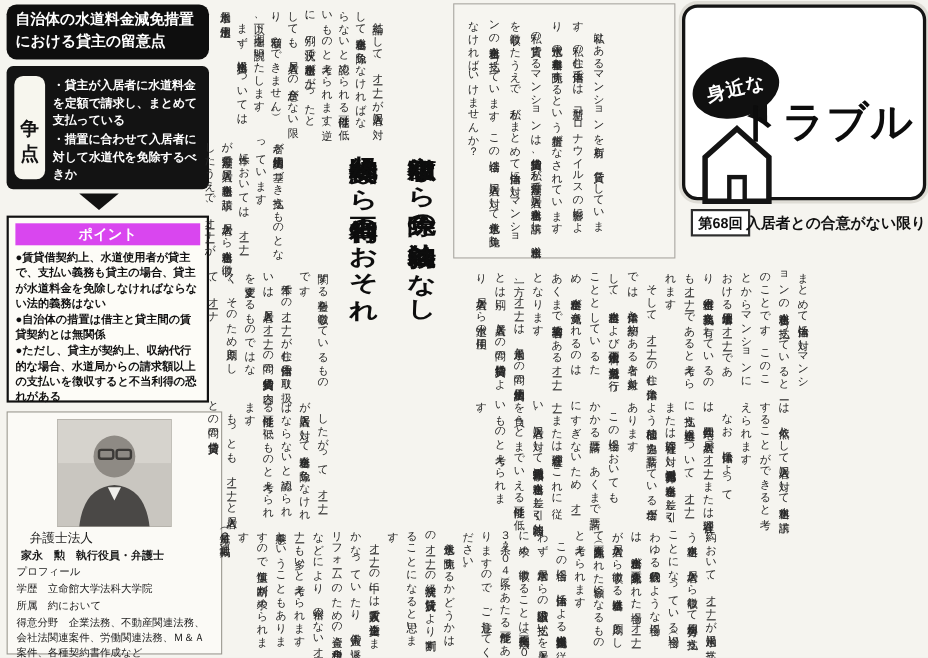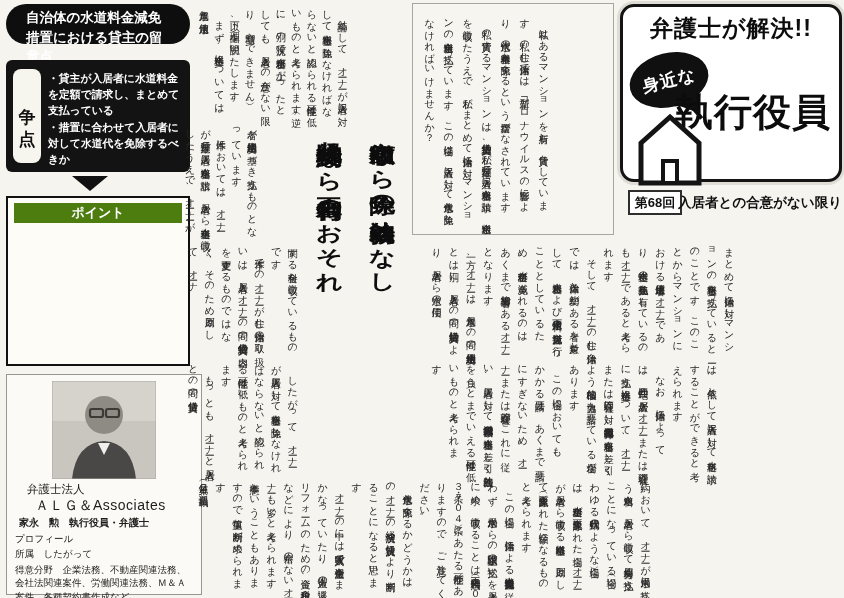--- a/index.html
+++ b/index.html
@@ -6,33 +6,33 @@
   body{width:844px;height:598px;background:#e9e7e2;font-family:"Liberation Sans",sans-serif;}
   #page{position:relative;width:844px;height:598px;background:#f5f4ef;overflow:hidden;color:#1c1c1c;}
   .abs{position:absolute;box-sizing:border-box;}
 
   
   .vt{writing-mode:vertical-rl;text-orientation:mixed;white-space:pre-line;
       font-family:"Liberation Serif","DejaVu Serif",serif;color:#262626;}
   .body-band{font-size:10px;letter-spacing:0.35px;}
 
   
-  #sidebar-title{left:6px;top:4px;width:184px;height:40px;background:#0e0e0e;border-radius:20px;
-      color:#fff;font-weight:bold;font-size:13.5px;line-height:1.45;padding:4px 20px;}
+  #sidebar-title{left:6px;top:4px;width:184px;height:50px;background:#0e0e0e;border-radius:9px;
+      color:#fff;font-weight:bold;font-size:13.5px;line-height:1.45;padding:4px 8px;}
   #souten{left:6px;top:60px;width:184px;height:112px;background:#131313;border-radius:6px;
       display:flex;gap:7px;padding:9px 7px;}
   #souten-label{background:#f7f6ee;border-radius:8px;width:28px;display:flex;align-items:center;justify-content:center;}
   #souten-label .vt{font-family:"Liberation Sans",sans-serif;font-weight:bold;font-size:17px;
       letter-spacing:22px;color:#111;white-space:normal;}
   #souten-items{flex:1;display:flex;flex-direction:column;justify-content:space-between;
       color:#fff;font-weight:bold;font-size:10.8px;line-height:1.5;padding:1px 0;}
   #down-arrow{left:72px;top:176px;width:0;height:0;border-left:18px solid transparent;
       border-right:18px solid transparent;border-top:15px solid #111;}
   #point{left:6px;top:196px;width:184px;height:170px;border:2px solid #111;background:#fdfcf7;}
-  #point-header{margin:5px 6px 3px;background:#4d7c0f;color:#fff;text-align:center;
+  #point-header{margin:5px 6px 3px;background:#d946ef;color:#fff;text-align:center;
       font-weight:bold;font-size:13px;padding:1px 0;}
   #point-items{padding:2px 6px 4px;font-weight:bold;font-size:10.2px;line-height:1.36;color:#111;}
   #point-items div{margin-bottom:1px;}
 
   
   #profile{left:6px;top:374px;width:196px;height:221px;border:1px solid #9a978f;background:#fbfaf6;padding:4px 8px;}
   #photo{display:block;margin:2px auto 3px;}
   .firm{font-size:11.5px;margin-left:12px;}
   .firm-en{font-size:14px;margin-left:20px;letter-spacing:0.5px;}
   .name{font-size:10px;margin-left:4px;margin-top:1px;font-weight:bold;}
@@ -93,46 +93,50 @@
     <div id="souten-items">
       <div>・貸主が入居者に水道料金を定額で請求し、まとめて支払っている</div>
       <div>・措置に合わせて入居者に対して水道代を免除するべきか</div>
     </div>
   </div>
 
   <div id="down-arrow" class="abs"></div>
 
   <div id="point" class="abs">
     <div id="point-header">ポイント</div>
+    <div id="point-items">
+      <div>●賃貸借契約上、水道使用者が貸主で、支払い義務も貸主の場合、貸主が水道料金を免除しなければならない法的義務はない</div>
+      <div>●自治体の措置は借主と貸主間の賃貸契約とは無関係</div>
+      <div>●ただし、貸主が契約上、収納代行的な場合、水道局からの請求額以上の支払いを徴収すると不当利得の恐れがある</div>
+    </div>
   </div>
 
   <div id="profile" class="abs">
     <svg id="photo" width="104" height="98" viewBox="0 0 104 98">
       <rect x="0" y="0" width="104" height="98" fill="#c9c6c0"></rect>
       <rect x="0" y="0" width="104" height="40" fill="#d6d3cd"></rect>
       <circle cx="52" cy="34" r="19" fill="#8e8a84"></circle>
       <rect x="38" y="28" width="13" height="8" rx="2" fill="none" stroke="#3c3a37" stroke-width="2.2"></rect>
       <rect x="54" y="28" width="13" height="8" rx="2" fill="none" stroke="#3c3a37" stroke-width="2.2"></rect>
       <path d="M20 98 Q24 62 52 60 Q80 62 84 98 Z" fill="#4a4846"></path>
       <path d="M46 62 L52 74 L58 62 Z" fill="#f0efeb"></path>
       <rect x="0" y="0" width="104" height="98" fill="none" stroke="#aaa79f" stroke-width="1"></rect>
     </svg>
     <div class="firm">弁護士法人</div>
-    <div class="firm-en">ＡＬＧ＆Associates</div>
     <div class="name">家永　勲　執行役員・弁護士</div>
     <div class="profile-small">プロフィール</div>
-    <div class="profile-small">所属　したがって</div>
+    <div class="profile-small">学歴　立命館大学法科大学院</div>
+    <div class="profile-small">所属　約において</div>
     <div class="profile-small">得意分野　企業法務、不動産関連法務、会社法関連案件、労働関連法務、Ｍ＆Ａ案件、各種契約書作成など</div>
   </div>
 
   <div id="logo" class="abs">
-    <div id="logo-top">弁護士が解決!!</div>
     <div id="bubble">身近な</div>
     <div id="bubble-tail"></div>
-    <div id="logo-main2">執行役員</div>
+    <div id="logo-main2">トラブル</div>
     <svg id="house" width="66" height="74" viewBox="0 0 66 74">
       <path d="M33 4 L62 30 L62 70 L4 70 L4 30 Z" fill="#ffffff" stroke="#141414" stroke-width="5" stroke-linejoin="miter"></path>
       <rect x="26" y="48" width="14" height="22" fill="#ffffff" stroke="#141414" stroke-width="4"></rect>
     </svg>
   </div>
 
   <div id="badge" class="abs">第68回</div>
   <div id="ep-title" class="abs">
     <div>入居者との合意がない限り</div>
   </div>

